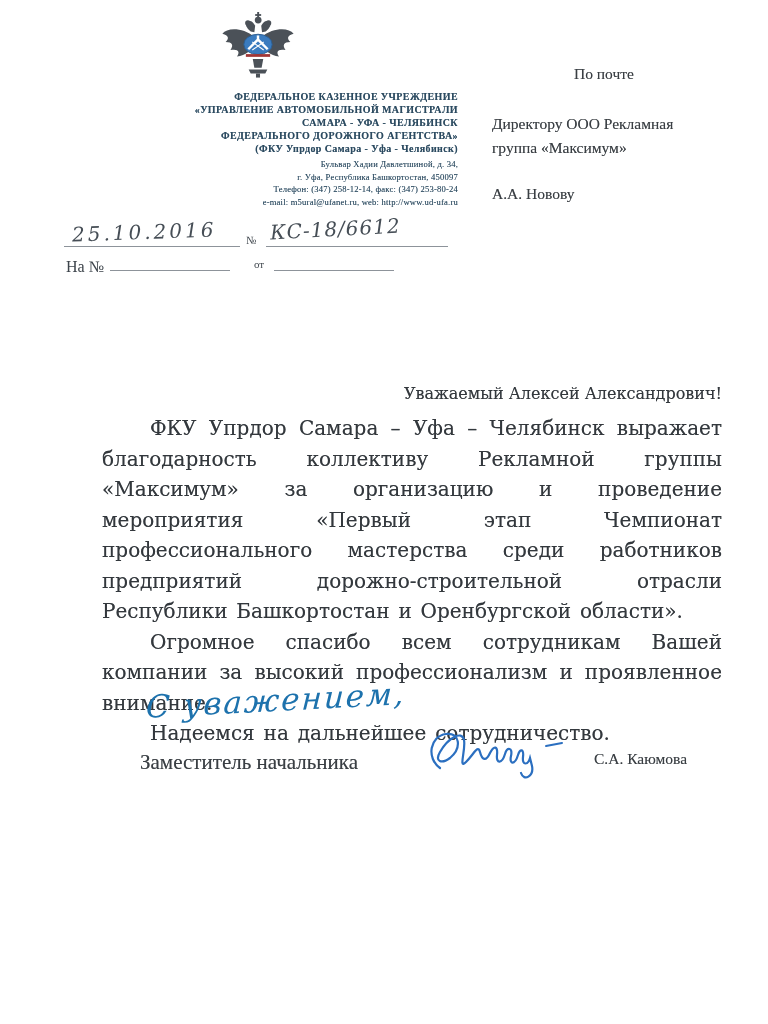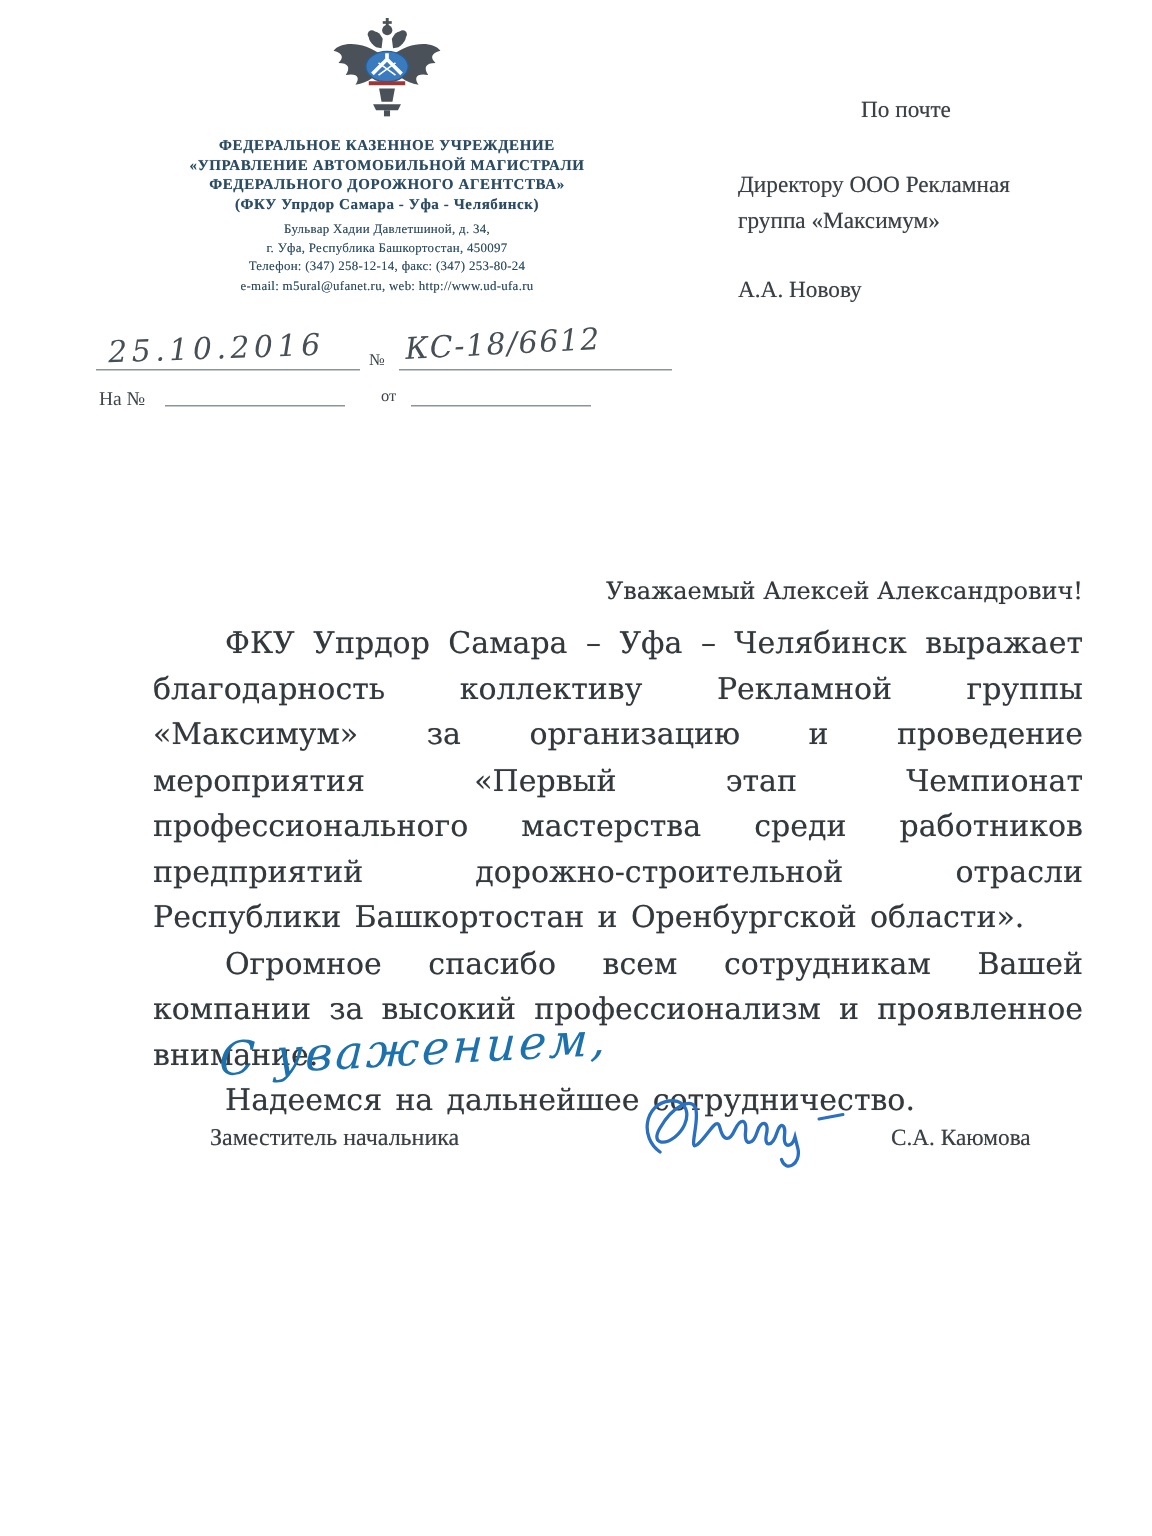--- a/index.html
+++ b/index.html
@@ -11,21 +11,21 @@
     background:#ffffff;
     font-family:"Liberation Serif", serif;
     color:#383d42;
     overflow:hidden;
   }
   .soft { text-shadow:0 0 0.5px rgba(60,65,70,0.55); }
 
   
   .letterhead {
     position:absolute; left:58px; top:12px; width:400px;
-    text-align:center;
+    text-align:right;
   }
   .emblem-wrap { width:82px; margin:0 auto 6px auto; }
   .org-lines {
     color:#2c4b61;
     font-weight:bold;
     font-size:10px;
     line-height:13px;
     letter-spacing:0.4px;
     text-shadow:0 0 0.5px rgba(44,75,97,0.6);
   }
@@ -37,21 +37,21 @@
     letter-spacing:0.2px;
     text-shadow:0 0 0.4px rgba(44,75,97,0.5);
   }
   .ref-block { position:absolute; left:58px; top:212px; width:400px; height:60px; font-size:11px; color:#3d444b; }
   .u-line { position:absolute; border-bottom:1px solid #8d939a; height:1px; }
   .date-line  { left:6px;   top:34px; width:176px; }
   .num-line   { left:208px; top:34px; width:182px; }
   .ref-line   { left:52px;  top:58px; width:120px; }
   .from-line  { left:216px; top:58px; width:120px; }
   .no-sign    { position:absolute; left:188px; top:22px; font-size:11px; }
-  .na-no      { position:absolute; left:8px;   top:46px; font-size:13px; }
+  .na-no      { position:absolute; left:8px;   top:46px; font-size:16px; }
   .ot-label   { position:absolute; left:196px; top:46px; font-size:11px; }
   .hw {
     font-family:"DejaVu Serif", serif;
     font-style:italic;
     color:#464e56;
   }
   .hw-date {
     position:absolute; left:14px; top:8px;
     font-size:20px; letter-spacing:3px;
     transform:rotate(-2deg);
@@ -87,21 +87,21 @@
   }
 
   
   .closing-hw {
     position:absolute; left:146px; top:682px;
     font-family:"DejaVu Serif", serif; font-style:italic;
     font-size:31px; letter-spacing:2px;
     color:#1d72ad;
     transform:rotate(-3deg) skewX(-6deg);
   }
-  .position-title { position:absolute; left:140px; top:750px; font-size:16px; color:#3a3f44; }
+  .position-title { position:absolute; left:140px; top:750px; font-size:21px; color:#3a3f44; }
   .sig-scribble { position:absolute; left:418px; top:722px; }
   .signer-name { position:absolute; left:594px; top:750px; font-size:15.5px; color:#3a3f44; }
 </style>
 </head>
 <body>
 
 <div class="page">
 
   <div class="letterhead">
     <div class="emblem-wrap">
@@ -122,20 +122,21 @@
         </g>
         <ellipse cx="50" cy="40" rx="17.5" ry="12.5" fill="#3a7bbf" stroke="#2c5d90" stroke-width="1.2"></ellipse>
         <path d="M38,46 L50,34 L62,46 M50,34 L50,29" stroke="#ffffff" stroke-width="3" fill="none"></path>
         <path d="M43,37 L57,47 M57,37 L43,47" stroke="#ffffff" stroke-width="1.4"></path>
         <path d="M35,52 h30 v3.4 h-30 z" fill="#a03535"></path>
       </svg>
     </div>
     <div class="org-lines">
       <div>ФЕДЕРАЛЬНОЕ КАЗЕННОЕ УЧРЕЖДЕНИЕ</div>
       <div>«УПРАВЛЕНИЕ АВТОМОБИЛЬНОЙ МАГИСТРАЛИ</div>
+      <div>САМАРА - УФА - ЧЕЛЯБИНСК</div>
       <div>ФЕДЕРАЛЬНОГО ДОРОЖНОГО АГЕНТСТВА»</div>
       <div>(ФКУ Упрдор Самара - Уфа - Челябинск)</div>
     </div>
     <div class="contact-lines">
       <div>Бульвар Хадии Давлетшиной, д. 34,</div>
       <div>г. Уфа, Республика Башкортостан, 450097</div>
       <div>Телефон: (347) 258-12-14, факс: (347) 253-80-24</div>
       <div>e-mail: m5ural@ufanet.ru, web: http://www.ud-ufa.ru</div>
     </div>
   </div>

